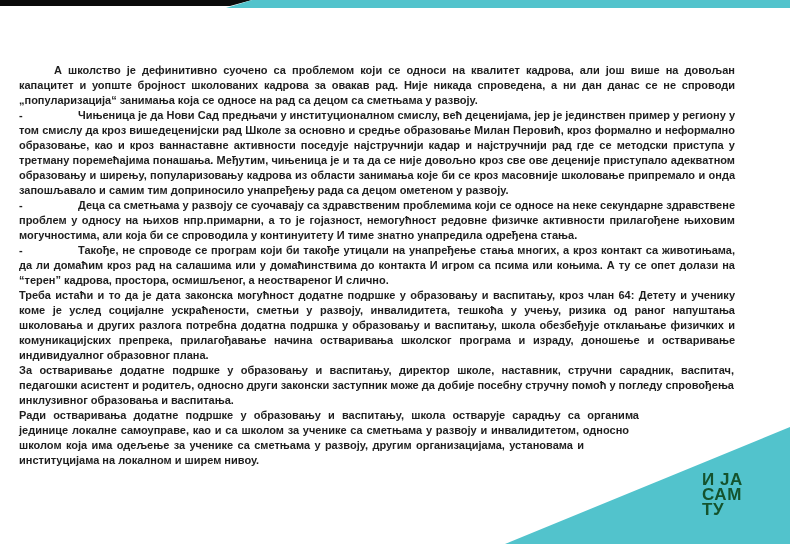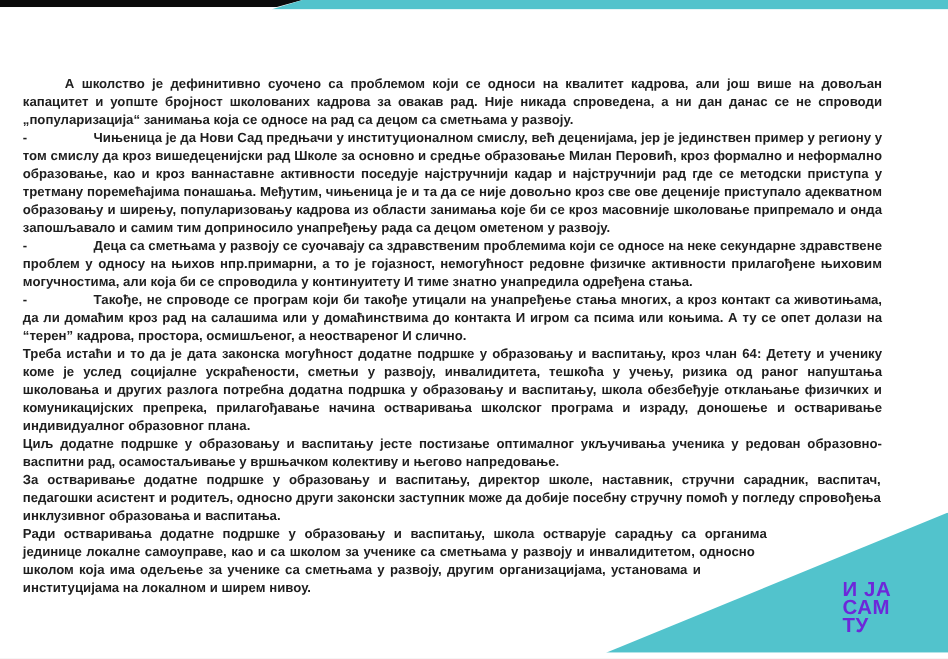--- a/index.html
+++ b/index.html
@@ -25,22 +25,22 @@
     clip-path: polygon(26px 0, 100% 0, 100% 100%, 0 100%);
   }
   
   .corner-triangle {
     position: absolute; top: 427px; left: 505px;
     width: 285px; height: 117px;
     background: var(--teal, #52c3cc);
     clip-path: polygon(100% 0, 100% 100%, 0 100%);
   }
   .logo {
-    position: absolute; top: 484px; left: 702px;
-    color: #6d28d9; font-weight: 700;
+    position: absolute; top: 472px; left: 702px;
+    color: #14532d; font-weight: 700;
     font-size: 17px; line-height: 15px;
     letter-spacing: 0.5px;
     white-space: nowrap;
   }
   .logo span { display: block; }
   
   .textblock {
     position: absolute; top: 63px; left: 19px;
     width: 716px;
     font-size: 11px; line-height: 15px;
@@ -82,21 +82,20 @@
     <p class="first-indent"><span class="body-copy">А школство је дефинитивно суочено са проблемом који се односи на квалитет кадрова, али још више на довољан капацитет и уопште бројност школованих кадрова за овакав рад. Није никада спроведена, а ни дан данас се не спроводи „популаризација“ занимања која се односе на рад са децом са сметњама у развоју.</span></p>
 
     <p class="hang"><span class="marker">-</span><span class="body-copy">Чињеница је да Нови Сад предњачи у институционалном смислу, већ деценијама, јер је јединствен пример у региону у том смислу да кроз вишедеценијски рад Школе за основно и средње образовање Милан Перовић, кроз формално и неформално образовање, као и кроз ваннаставне активности поседује најстручнији кадар и најстручнији рад где се методски приступа у третману поремећајима понашања. Међутим, чињеница је и та да се није довољно кроз све ове деценије приступало адекватном образовању и ширењу, популаризовању кадрова из области занимања које би се кроз масовније школовање припремало и онда запошљавало и самим тим доприносило унапређењу рада са децом ометеном у развоју.</span></p>
 
     <p class="hang"><span class="marker">-</span><span class="body-copy">Деца са сметњама у развоју се суочавају са здравственим проблемима који се односе на неке секундарне здравствене проблем у односу на њихов нпр.примарни, а то је гојазност, немогућност редовне физичке активности прилагођене њиховим могучностима, али која би се спроводила у континуитету И тиме знатно унапредила одређена стања.</span></p>
 
     <p class="hang"><span class="marker">-</span><span class="body-copy">Такође, не спроводе се програм који би такође утицали на унапређење стања многих, а кроз контакт са животињама, да ли домаћим кроз рад на салашима или у домаћинствима до контакта И игром са псима или коњима. А ту се опет долази на “терен” кадрова, простора, осмишљеног, а неоствареног И слично.</span></p>
 
     <p><span class="body-copy">Треба истаћи и то да је дата законска могућност додатне подршке у образовању и васпитању, кроз члан 64: Детету и ученику коме је услед социјалне ускраћености, сметњи у развоју, инвалидитета, тешкоћа у учењу, ризика од раног напуштања школовања и других разлога потребна додатна подршка у образовању и васпитању, школа обезбеђује отклањање физичких и комуникацијских препрека, прилагођавање начина остваривања школског програма и израду, доношење и остваривање индивидуалног образовног плана.</span></p>
 
-    <p><span class="body-copy">Циљ додатне подршке у образовању и васпитању јесте постизање оптималног укључивања ученика у редован образовно-васпитни рад, осамостаљивање у вршњачком колективу и његово напредовање.</span></p>
 
     <p><span class="wrap-step ws1"></span><span class="wrap-step ws2"></span><span class="wrap-step ws3"></span><span class="wrap-step ws4"></span><span class="wrap-step ws5"></span><span class="wrap-step ws6"></span><span class="wrap-step ws7"></span><span class="body-copy">За остваривање додатне подршке у образовању и васпитању, директор школе, наставник, стручни сарадник, васпитач, педагошки асистент и родитељ, односно други законски заступник може да добије посебну стручну помоћ у погледу спровођења инклузивног образовања и васпитања.</span></p>
 
     <p><span class="body-copy">Ради остваривања додатне подршке у образовању и васпитању, школа остварује сарадњу са органима јединице локалне самоуправе, као и са школом за ученике са сметњама у развоју и инвалидитетом, односно школом која има одељење за ученике са сметњама у развоју, другим организацијама, установама и институцијама на локалном и ширем нивоу.</span></p>
 
   </div>
 
 </div>
 
 </body></html>

